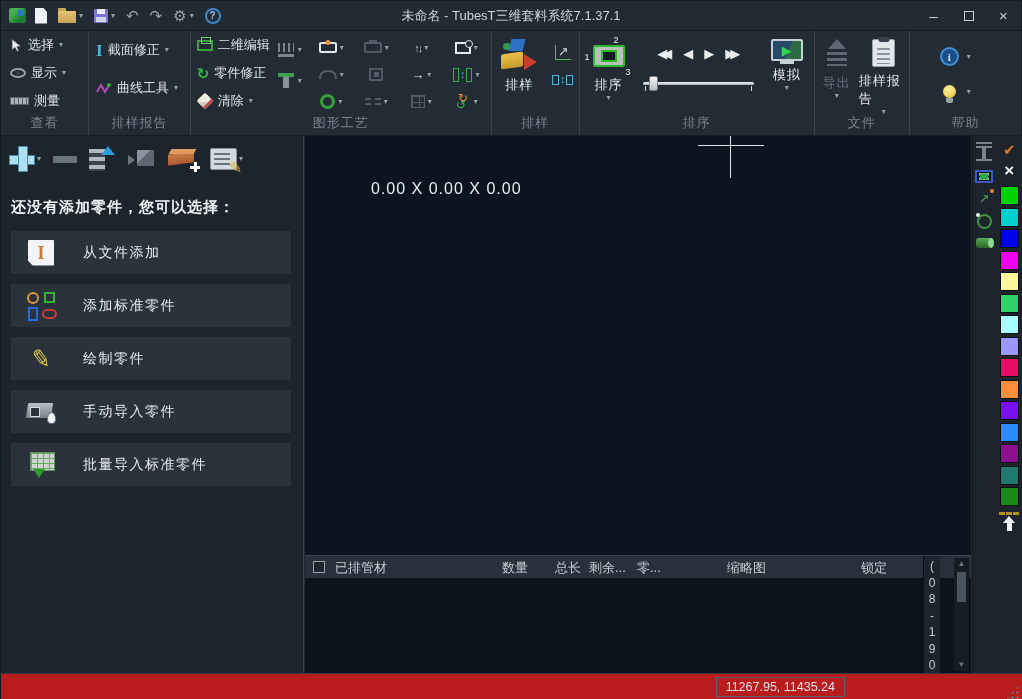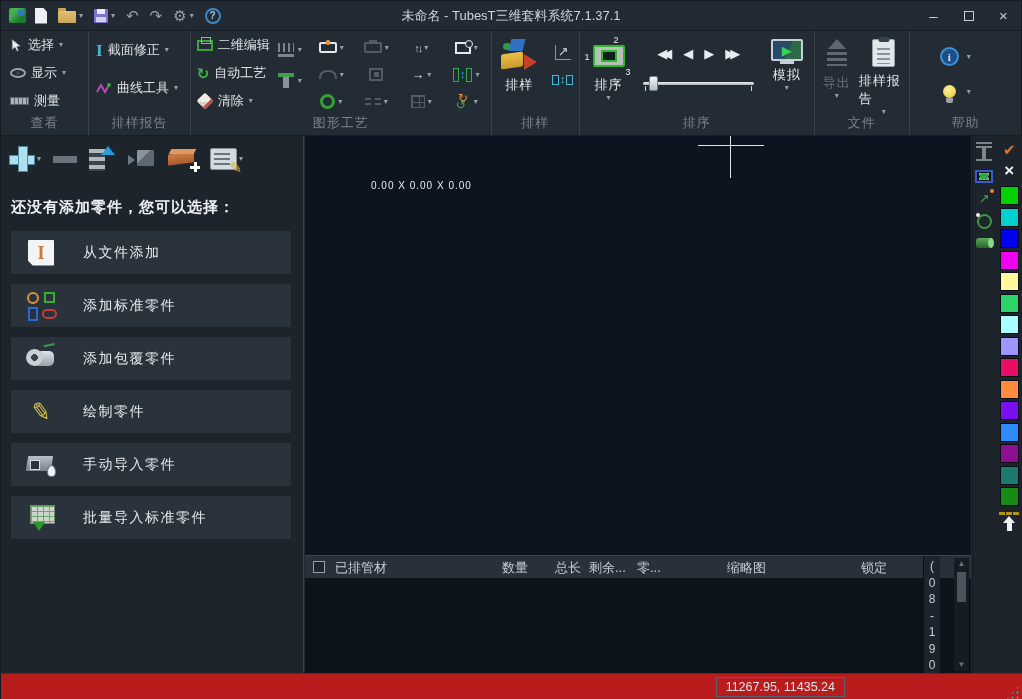--- a/index.html
+++ b/index.html
@@ -179,21 +179,21 @@
   .ai-batch{position:relative;width:27px;height:25px}
   .ai-batch::before{content:'';position:absolute;left:2px;top:0;width:23px;height:17px;background:#ccd6cc;border:1px solid #6a8a6a;background-image:linear-gradient(#69a869 1px,transparent 1px),linear-gradient(90deg,#69a869 1px,transparent 1px);background-size:6px 5px}
   .ai-batch::after{content:'';position:absolute;left:5px;bottom:-1px;border:6px solid transparent;border-top:9px solid #2a9a2a;border-bottom:none}
   .ai-tube{position:relative;width:29px;height:21px}
   .ai-tube::before{content:'';position:absolute;left:0;top:2px;width:25px;height:15px;background:linear-gradient(#b8c0c8,#78828c);transform:skewX(-9deg);border-radius:1px}
   .ai-tube::after{content:'';position:absolute;left:3px;top:6px;width:8px;height:8px;background:#2a323c;border:1px solid #d8dde2}
   .ai-tube .mouse{position:absolute;right:0;bottom:-2px;width:9px;height:12px;background:#f0f2f4;border:1px solid #6b747e;border-radius:50% 50% 45% 45%/60% 60% 40% 40%}
 
   
   .canvas{position:absolute;left:304px;top:0;width:666px;height:537px;background:#0c1420}
-  .dim-text{position:absolute;left:66px;top:44px;color:#e8ecef;font-size:10px;letter-spacing:1px}
+  .dim-text{position:absolute;left:66px;top:44px;color:#e8ecef;font-size:16px;letter-spacing:1px}
   .ch-h{position:absolute;left:393px;top:9px;width:66px;height:1px;background:#dfe4e8}
   .ch-v{position:absolute;left:425px;top:0;width:1px;height:42px;background:#dfe4e8}
 
   
   .bottom-panel{position:absolute;left:0;bottom:0;width:666px;height:118px;border-top:1px solid #3a434e;background:#0d131a}
   .bt-header{position:relative;height:22px;background:#28313b;font-size:13px;color:#c6ccd3}
   .bt-check{position:absolute;left:8px;top:5px;width:12px;height:12px;border:1px solid #98a1ab;background:#1d242c;cursor:pointer}
   .bt-col{position:absolute;top:3px;white-space:nowrap;cursor:pointer}
   .c-name{left:30px}.c-qty{left:197px}.c-len{left:250px}.c-rem{left:284px}.c-part{left:332px}.c-thumb{left:422px}.c-lock{left:556px}
   .bt-side{position:absolute;right:31px;top:0;bottom:0;width:17px;background:#1c242d;border-left:1px solid #0a0f14;display:flex;flex-direction:column;align-items:center;padding-top:2px;font-size:12px;color:#c6ccd3;line-height:16.5px}
@@ -315,21 +315,21 @@
 
     <div class="rgroup g-graphic">
       <div class="g-graphic-inner">
         <div class="gp-col1">
           <div class="prow">
             <span class="ic-2d"></span>
             <span>二维编辑</span>
           </div>
           <div class="prow">
             <span class="cycle-g">↻</span>
-            <span>自动工艺</span>
+            <span>零件修正</span>
           </div>
           <div class="prow">
             <span class="ic-eraser"></span>
             <span>清除</span>
             <span class="caret">▾</span>
           </div>
         </div>
         <div class="gp-col2">
           <span class="gp-mini">
               <span class="ic-pillar"></span>
@@ -528,28 +528,20 @@
                 <span class="sh-circle"></span>
                 <span class="sh-square"></span>
                 <span class="sh-rect"></span>
                 <span class="sh-round"></span>
               </span>
             </span>
           <span class="action-label">添加标准零件</span>
         </div>
         <div class="action-btn">
           <span class="action-icon">
-              <span class="ai-roll">
-                <span class="sq"></span>
-              </span>
-            </span>
-          <span class="action-label">添加包覆零件</span>
-        </div>
-        <div class="action-btn">
-          <span class="action-icon">
               <span class="ai-pencil">✎</span>
             </span>
           <span class="action-label">绘制零件</span>
         </div>
         <div class="action-btn">
           <span class="action-icon">
               <span class="ai-tube">
                 <span class="mouse"></span>
               </span>
             </span>

